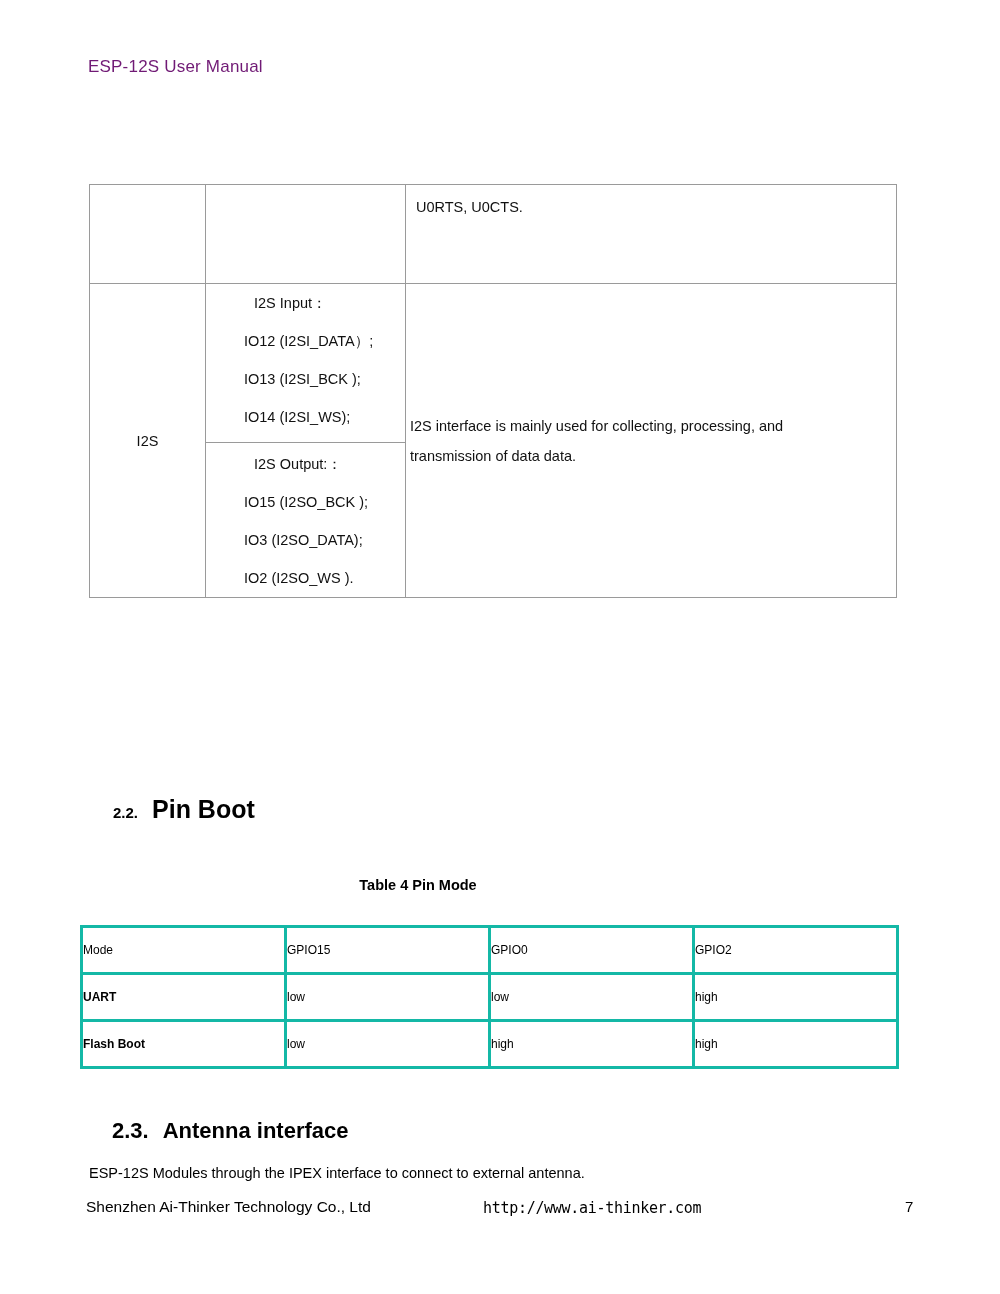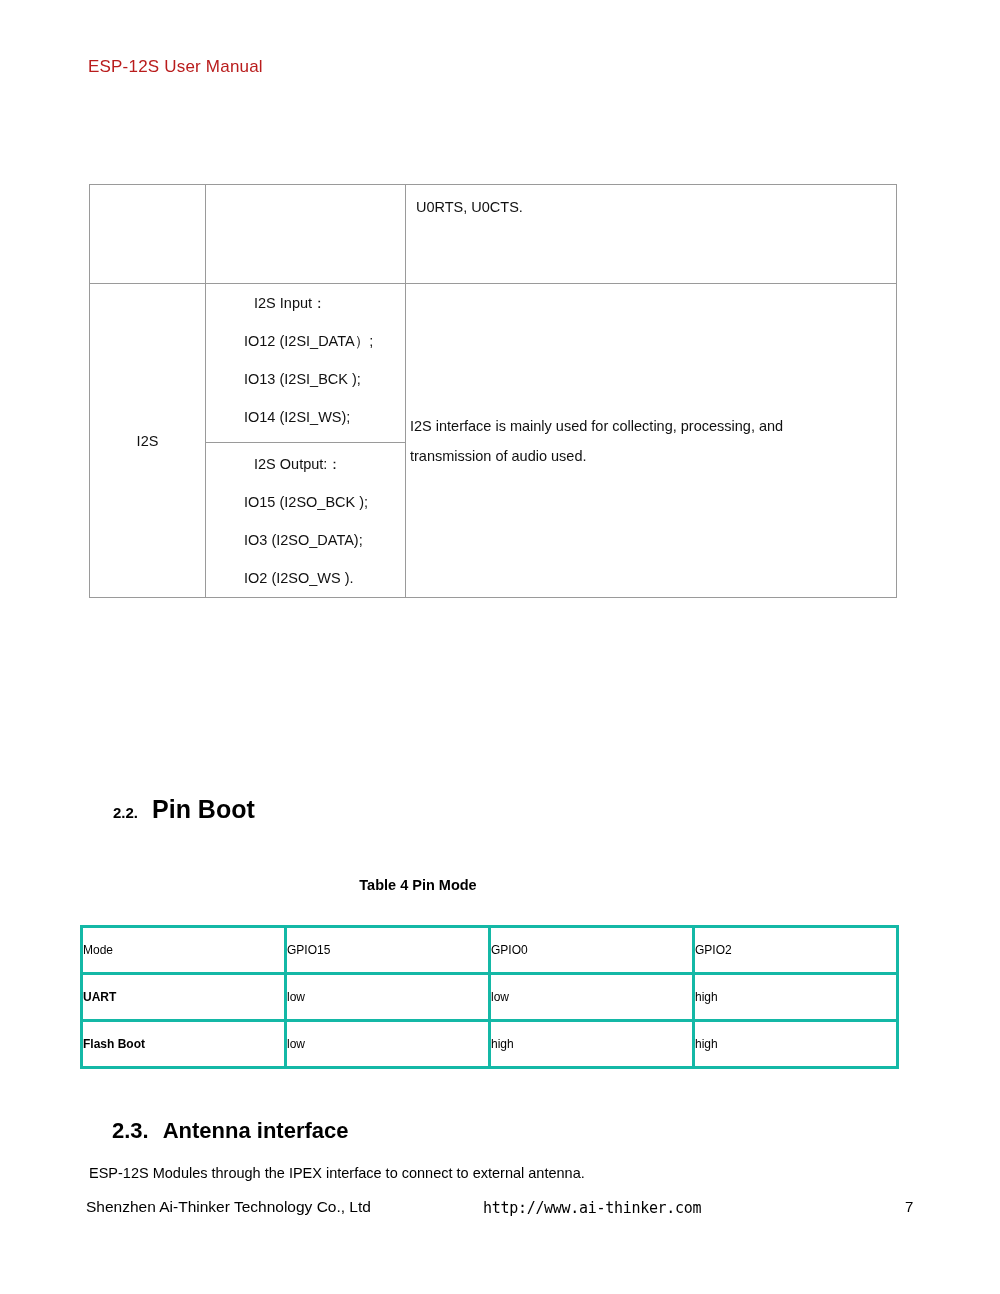--- a/index.html
+++ b/index.html
@@ -18,21 +18,21 @@
     position: relative;
     width: 1000px;
     height: 1294px;
     box-sizing: border-box;
   }
   .header-title {
     position: absolute;
     left: 88px;
     top: 57px;
     font-size: 17px;
-    color: #b91c1c;
+    color: #701a75;
     letter-spacing: 0.2px;
   }
 
   
   .tbl1 {
     position: absolute;
     left: 89px;
     top: 184px;
     width: 807px;
     border-collapse: collapse;
@@ -199,21 +199,21 @@
             <div class="line indent2">IO14 (I2SI_WS);</div>
             <div class="sep"></div>
             <div class="line indent1">I2S Output:：</div>
             <div class="line indent2">IO15 (I2SO_BCK );</div>
             <div class="line indent2">IO3 (I2SO_DATA);</div>
             <div class="line indent2">IO2 (I2SO_WS ).</div>
           </div>
         </td>
         <td class="c3 desc-cell">
           <div class="d">I2S interface is mainly used for collecting, processing, and</div>
-          <div class="d">transmission of audio used.</div>
+          <div class="d">transmission of data data.</div>
         </td>
       </tr>
     </tbody>
   </table>
 
   <div class="sec22">
     <span class="num">2.2.</span><span class="ttl">Pin Boot</span>
   </div>
 
   <div class="tbl-caption">Table 4 Pin Mode</div>

